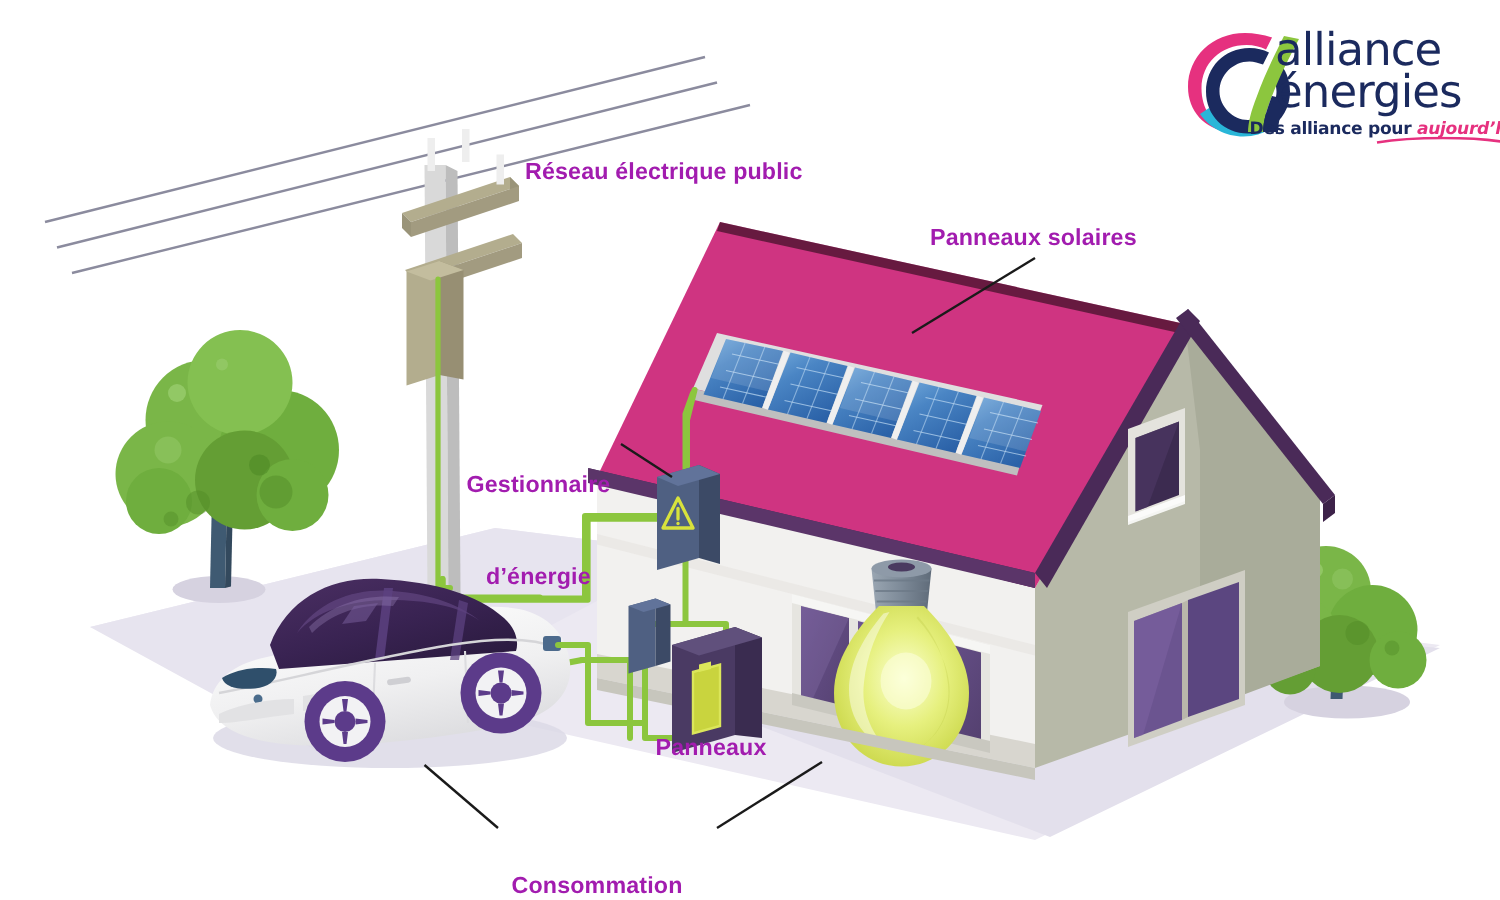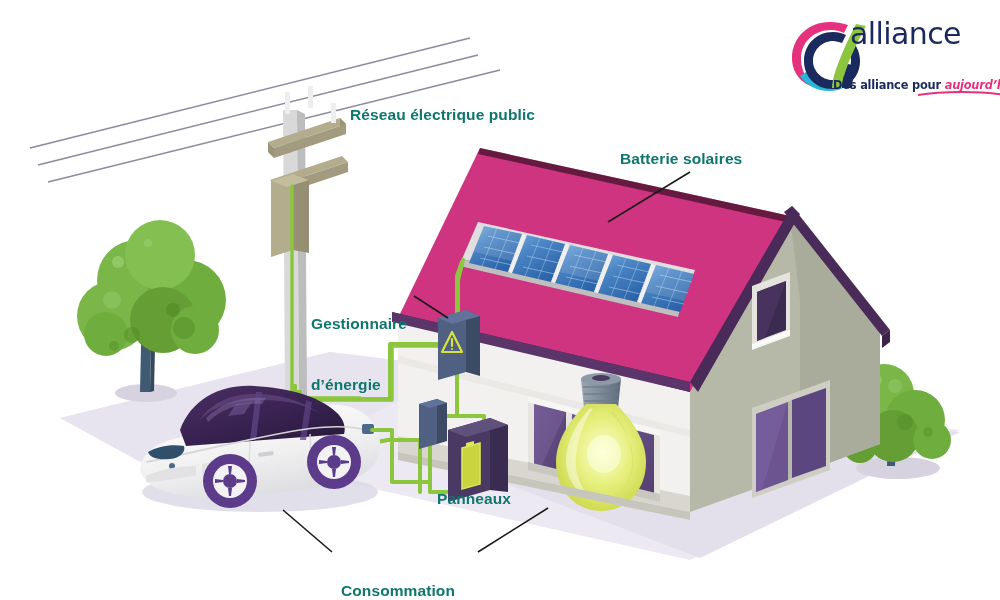--- a/index.html
+++ b/index.html
@@ -18,28 +18,28 @@
     position: absolute;
     inset: 0;
     width: 1000px;
     height: 600px;
   }
   .label {
     position: absolute;
     font-family: "Liberation Sans", sans-serif;
     font-weight: bold;
     font-size: 15.5px;
-    color: #0f766e;
+    color: #a21caf;
     letter-spacing: 0.1px;
     white-space: pre;
     line-height: 1.32;
   }
   #label-grid   { left: 350px; top: 105px; }
   #label-panels { left: 620px; top: 149px; }
-  #label-manager{ left: 311px; top: 273px; text-align: left; }
+  #label-manager{ left: 311px; top: 273px; text-align: center; }
   #label-battery{ left: 437px; top: 489px; }
   #label-consum { left: 341px; top: 540px; text-align: center; }
 
   .logo-wrap {
     position: absolute;
     left: 786px;
     top: 14px;
     width: 200px;
     height: 86px;
   }
@@ -481,21 +481,21 @@
 
     <line x1="283" y1="510" x2="332" y2="552"></line>
 
     <line x1="548" y1="508" x2="478" y2="552"></line>
   </g>
 
 </svg>
 
 <div class="label" id="label-grid">Réseau électrique public</div>
 
-<div class="label" id="label-panels">Batterie solaires</div>
+<div class="label" id="label-panels">Panneaux solaires</div>
 
 <div class="label" id="label-manager">
   <div>Gestionnaire</div>
   <div>d’énergie</div>
 </div>
 
 <div class="label" id="label-battery">Panneaux</div>
 
 <div class="label" id="label-consum">
   <div>Consommation</div>
@@ -517,19 +517,20 @@
              C 56,19 52,18 47,18 Z" fill="#1b2a5e"></path>
 
     <path d="M 70,10 C 64,22 57,36 52,50 C 48,60 46,68 46,74 L 56,74
              C 56,68 58,60 62,50 C 67,37 74,23 80,12 Z" fill="#8cc63e"></path>
 
     <path d="M 62,50 C 58,60 56,68 56,74 L 66,74 C 66,68 68,61 71,52 Z" fill="#1b2a5e"></path>
   </svg>
 
   <div class="logo-text-main">
     <div>alliance</div>
+    <div>énergies</div>
   </div>
 
   <div class="logo-tag"><span>Des alliance pour </span><i>aujourd’hui</i></div>
   <svg width="90" height="6" viewBox="0 0 90 6" style="position:absolute;left:131px;top:77px;">
     <path d="M 1,4 C 25,0 65,0 88,4" stroke="#e6317f" stroke-width="1.8" fill="none"></path>
   </svg>
 </div>
 
 </body></html>

